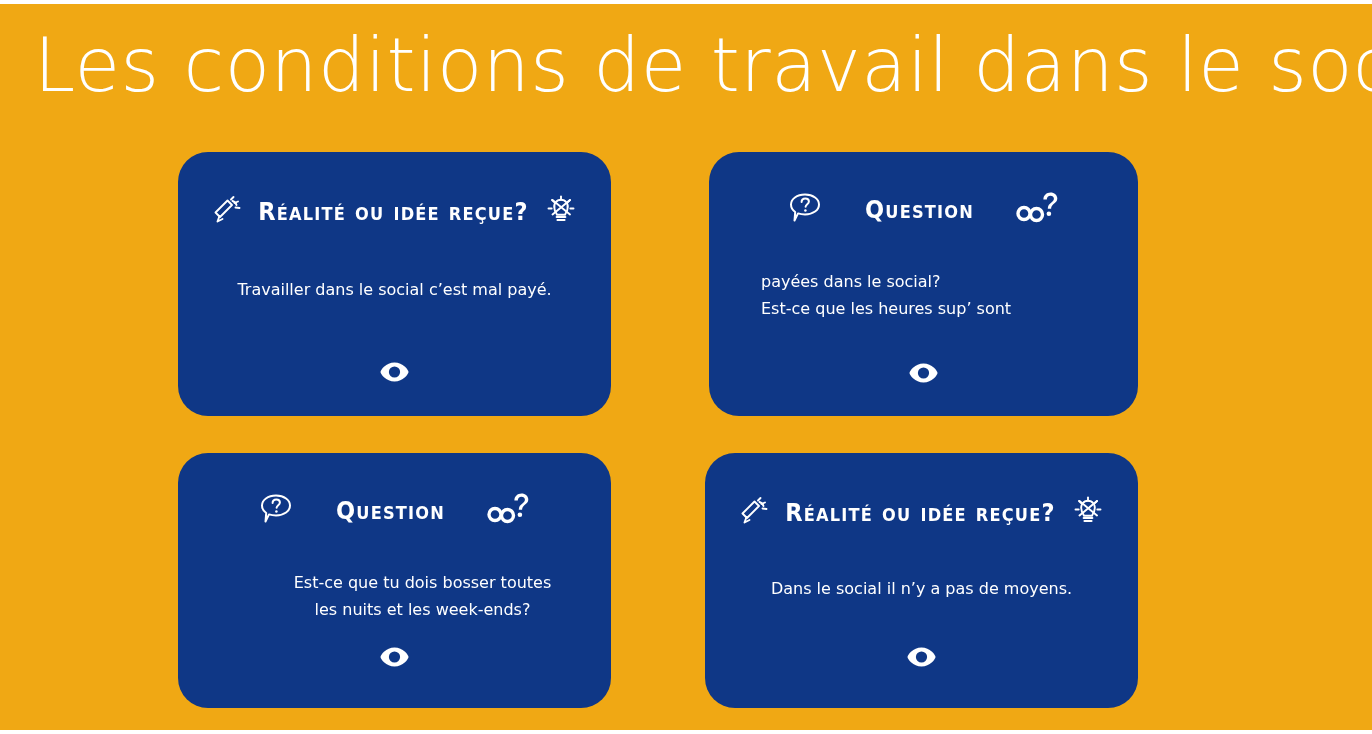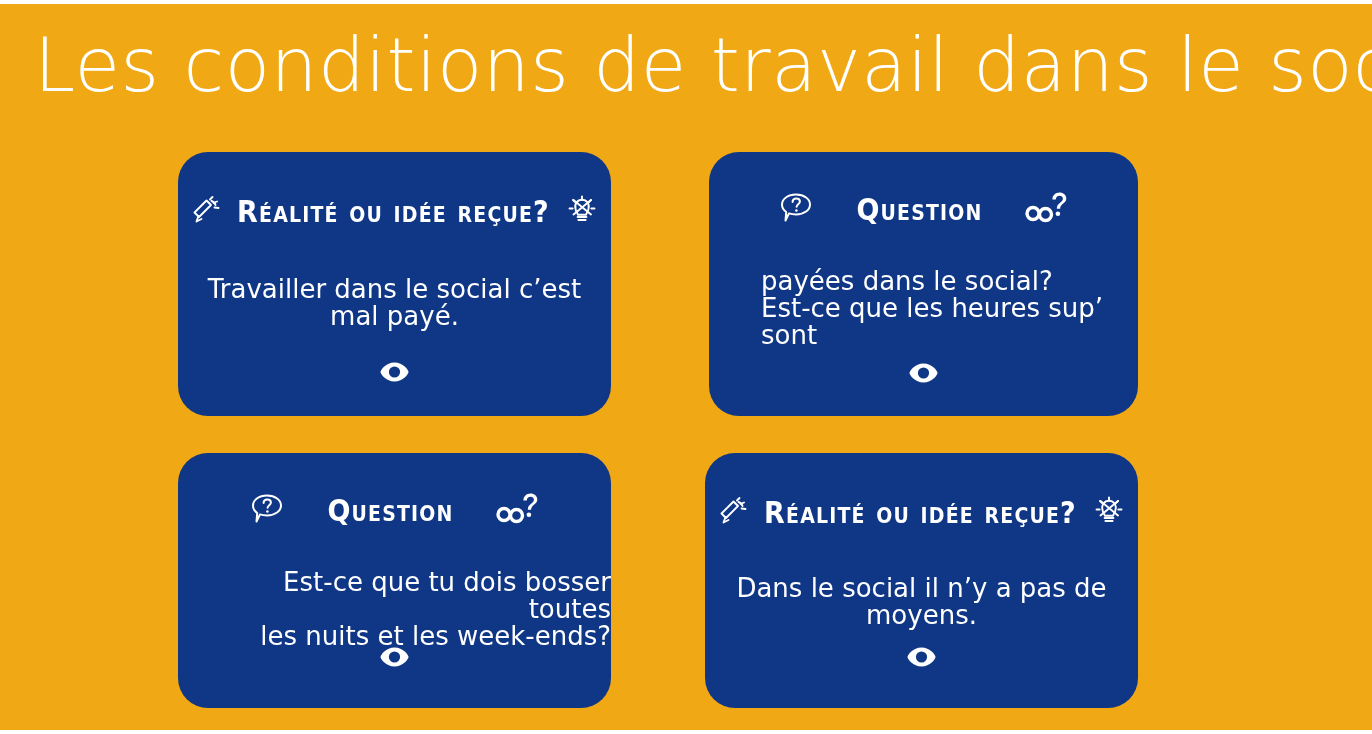--- a/index.html
+++ b/index.html
@@ -79,52 +79,52 @@
     height: 46px;
     margin-top: 36px;
   }
 
   .card.pos-bl .card-header,
   .card.pos-tr .card-header { gap: 41px; margin-top: 34px; }
 
   .header-label {
     font-family: "DejaVu Sans Condensed", "DejaVu Sans", sans-serif;
     font-weight: 700;
-    font-size: 30px;
+    font-size: 25px;
     font-variant: small-caps;
     letter-spacing: 1.2px;
     white-space: nowrap;
     text-transform: lowercase;
   }
   .header-label::first-letter { text-transform: uppercase; }
 
   .icon { flex: 0 0 auto; display: block; }
 
   
   .card-body {
     font-family: "DejaVu Sans", sans-serif;
     font-weight: 400;
-    font-size: 26px;
+    font-size: 16px;
     line-height: 27px;
     color: #ffffff;
   }
 
   .card.pos-tl .card-body {
     margin-top: 42px;
     text-align: center;
     padding: 0 14px;
   }
   .card.pos-tr .card-body {
     margin-top: 36px;
     text-align: left;
     padding: 0 0 0 52px;
   }
   .card.pos-bl .card-body {
     margin-top: 36px;
-    text-align: right;
+    text-align: center;
     padding: 0 0 0 56px;
   }
   .card.pos-br .card-body {
     margin-top: 40px;
     text-align: center;
     padding: 0 0;
   }
 
   
   .eye-row {

